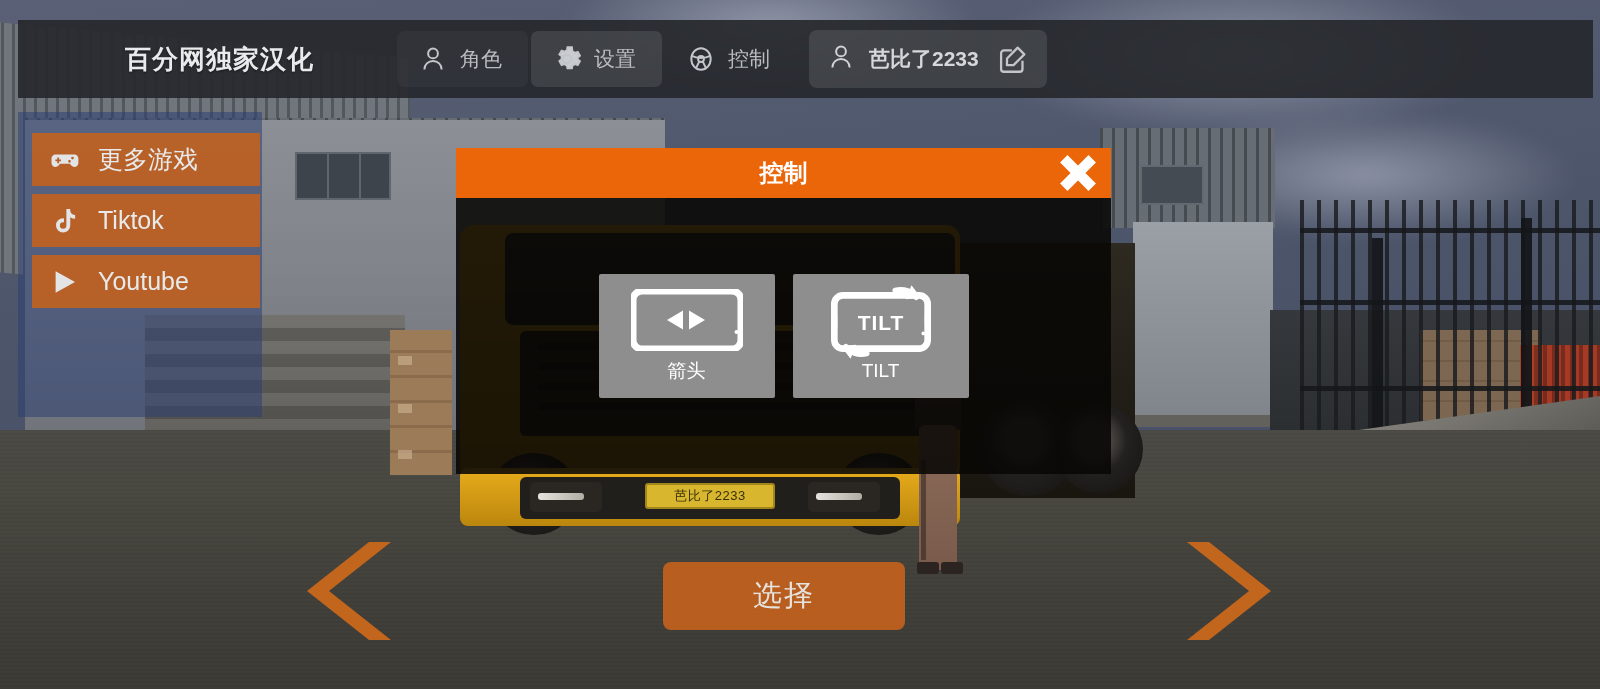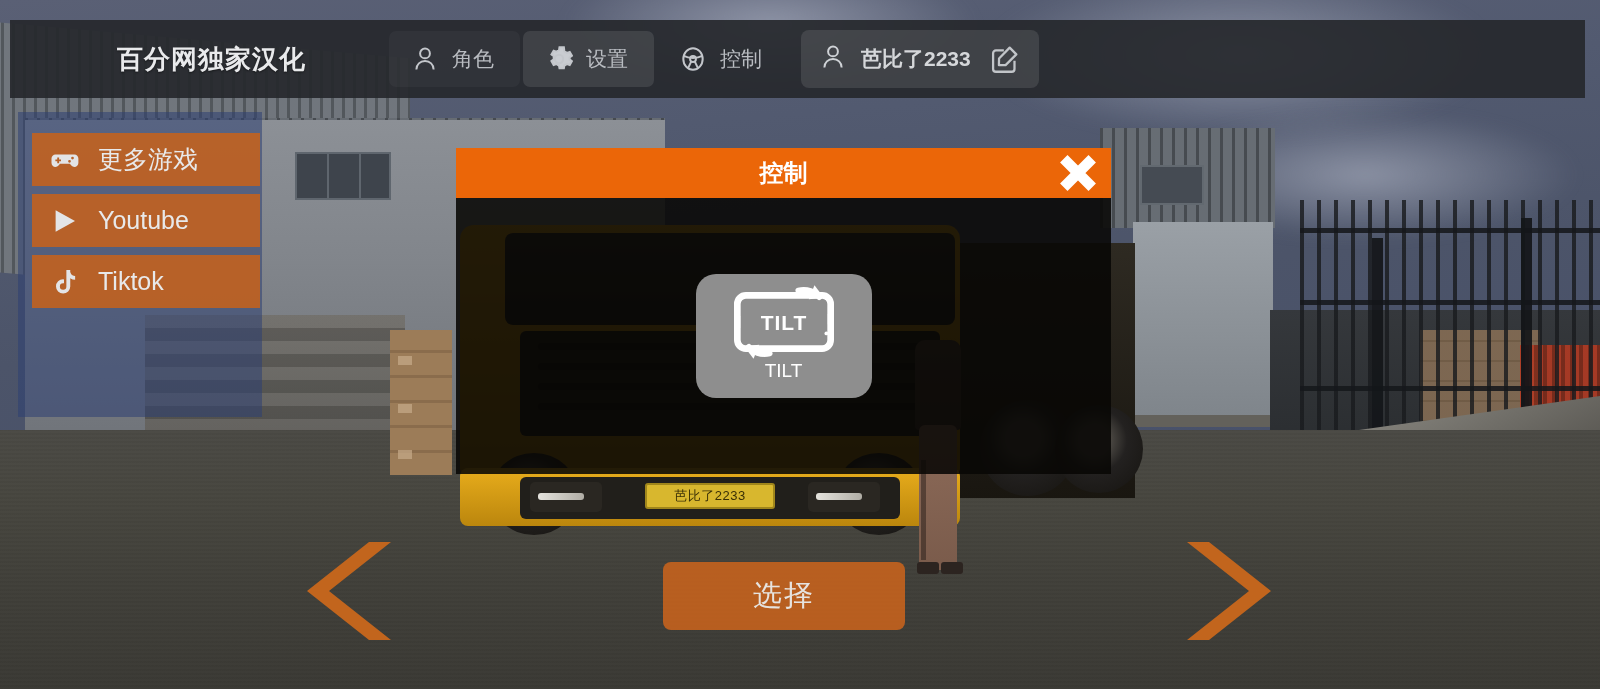--- a/index.html
+++ b/index.html
@@ -180,21 +180,21 @@
   }
   .p-torso{ position:absolute; left:10px; top:0; width:46px; height:90px;
     background:linear-gradient(180deg,#4a3a34,#3b2f2a); border-radius:10px 10px 4px 4px; }
   .p-legs{ position:absolute; left:14px; top:85px; width:38px; height:145px;
     background:linear-gradient(180deg,#8d6b59,#7a5b4b); border-radius:6px; }
   .p-gap{ position:absolute; left:16px; top:120px; width:5px; height:100px; background:rgba(0,0,0,.35); }
   .p-shoe{ position:absolute; top:222px; width:22px; height:12px; background:#2c2420; border-radius:3px; }
 
   
   #topbar{
-    position:absolute; left:10px; top:20px; width:1575px; height:78px;
+    position:absolute; left:18px; top:20px; width:1575px; height:78px;
     background:rgba(38,40,44,.92);
     display:flex; align-items:center;
   }
   #topbar .brand{
     color:#e9eaec; font-size:26px; font-weight:bold; margin-left:107px;
     letter-spacing:1px; text-shadow:0 1px 2px rgba(0,0,0,.5);
   }
   .navgroup{ display:flex; align-items:center; margin-left:83px; height:100%; }
   .navbtn{
     display:flex; align-items:center; gap:13px;
@@ -245,21 +245,21 @@
   #modal-close{
     position:absolute; right:12px; top:50%; transform:translateY(-50%);
     width:42px; height:42px; display:flex; align-items:center; justify-content:center;
   }
   #modal-close svg{ width:36px; height:36px; stroke:#fff; stroke-width:7; stroke-linecap:square; }
   #modal-body{
     height:276px; background:rgba(8,7,5,.88);
     display:flex; align-items:center; justify-content:center; gap:18px;
   }
   .opt{
-    width:176px; height:124px; background:#8e8e8e; border-radius:20px;
+    width:176px; height:124px; background:#8e8e8e; border-radius:2px;
     display:flex; flex-direction:column; align-items:center; justify-content:center;
     gap:6px; position:relative;
   }
   .opt .art{ width:120px; height:64px; display:flex; align-items:center; justify-content:center; }
   .opt .lbl{ color:#fff; font-size:19px; }
 
   
   .phone-svg{ width:112px; height:62px; }
   .tilt-svg{ width:126px; height:84px; }
 
@@ -416,50 +416,63 @@
           <path d="M19.6 7.5H4.4c-1.8 0-3.2 1.5-3.2 3.3v3.5c0 1.8 1.4 3.2 3.2 3.2.9 0 1.8-.4 2.4-1.1l1.2-1.4h7.9l1.2 1.4c.6.7 1.5 1.1 2.4 1.1 1.8 0 3.2-1.4 3.2-3.2v-3.5c0-1.8-1.4-3.3-3.1-3.3zM8.8 13H7.3v1.5H5.8V13H4.3v-1.5h1.5V10h1.5v1.5h1.5V13zm6.8 1.1a1.1 1.1 0 1 1 0-2.2 1.1 1.1 0 0 1 0 2.2zm2.4-2.6a1.1 1.1 0 1 1 0-2.2 1.1 1.1 0 0 1 0 2.2z"></path>
         </svg>
     </span>
     <span>更多游戏</span>
   </div>
 
 
   <div class="sideitem">
     <span class="sico">
       <svg viewBox="0 0 24 24">
-          <path d="M4.5 3.4 20 12 4.5 20.6z"></path>
+          <path d="M16.2 2.4h-3.1v13.1a2.6 2.6 0 1 1-2.6-2.6c.3 0 .5 0 .7.1v-3.1l-.7-.1a5.7 5.7 0 1 0 5.7 5.7V8.9a6.8 6.8 0 0 0 3.9 1.2v-3a3.8 3.8 0 0 1-3.9-4.7z"></path>
         </svg>
     </span>
-    <span>Youtube</span>
+    <span>Tiktok</span>
   </div>
 
   <div class="sideitem">
     <span class="sico">
       <svg viewBox="0 0 24 24">
-          <path d="M16.2 2.4h-3.1v13.1a2.6 2.6 0 1 1-2.6-2.6c.3 0 .5 0 .7.1v-3.1l-.7-.1a5.7 5.7 0 1 0 5.7 5.7V8.9a6.8 6.8 0 0 0 3.9 1.2v-3a3.8 3.8 0 0 1-3.9-4.7z"></path>
+          <path d="M4.5 3.4 20 12 4.5 20.6z"></path>
         </svg>
     </span>
-    <span>Tiktok</span>
+    <span>Youtube</span>
   </div>
 
 </div>
 
 <div id="modal">
   <div id="modal-head">
     <span id="modal-title">控制</span>
     <span id="modal-close">
       <svg viewBox="0 0 24 24">
           <path d="M5 5 19 19M19 5 5 19"></path>
         </svg>
     </span>
   </div>
 
   <div id="modal-body">
 
 
+    <div class="opt">
+      <span class="art">
+        <svg class="phone-svg" viewBox="0 0 112 62">
+          <rect x="2" y="2" width="108" height="58" rx="9" fill="none" stroke="#fff" stroke-width="7"></rect>
+          <rect x="0" y="23" width="5" height="16" rx="2" fill="#fff"></rect>
+          <rect x="107" y="21" width="5" height="14" rx="2" fill="#fff"></rect>
+          <circle cx="105.5" cy="43" r="2" fill="#fff"></circle>
+          <path d="M36 31 52 21.5v19z" fill="#fff"></path>
+          <path d="M74 31 58 21.5v19z" fill="#fff"></path>
+        </svg>
+      </span>
+      <span class="lbl">箭头</span>
+    </div>
 
     <div class="opt">
       <span class="art">
         <svg class="tilt-svg" viewBox="0 0 126 84">
           <rect x="14" y="14" width="98" height="56" rx="9" fill="none" stroke="#fff" stroke-width="7"></rect>
           <rect x="12" y="34" width="5" height="16" rx="2" fill="#fff"></rect>
           <rect x="109" y="32" width="5" height="14" rx="2" fill="#fff"></rect>
           <circle cx="107.5" cy="54" r="2" fill="#fff"></circle>
           <text x="63" y="50" text-anchor="middle" fill="#fff" font-family="Liberation Sans, sans-serif" font-size="22" font-weight="bold" letter-spacing="1">TILT</text>
           <path d="M78 9c9 -2 18 1 22 7" fill="none" stroke="#fff" stroke-width="6" stroke-linecap="round"></path>

